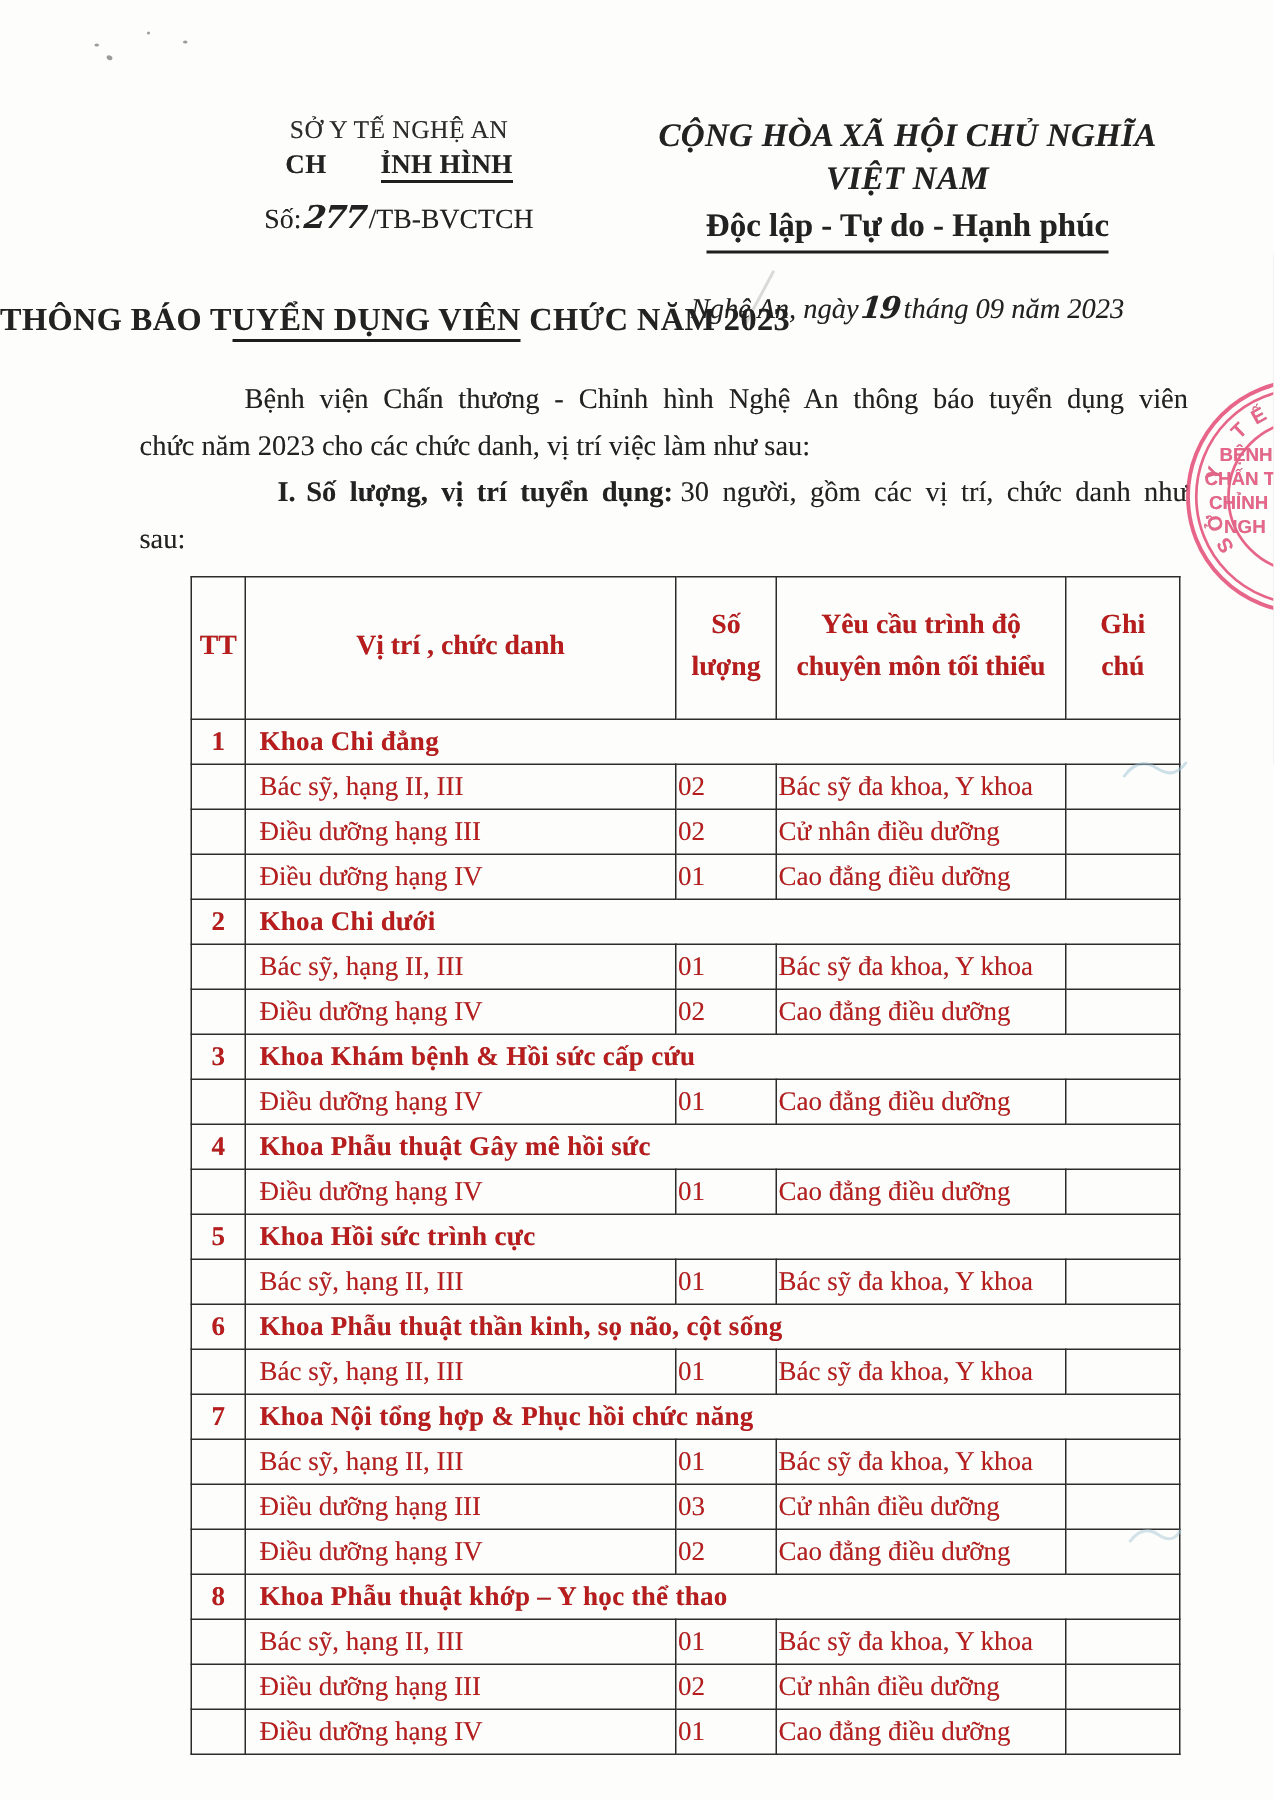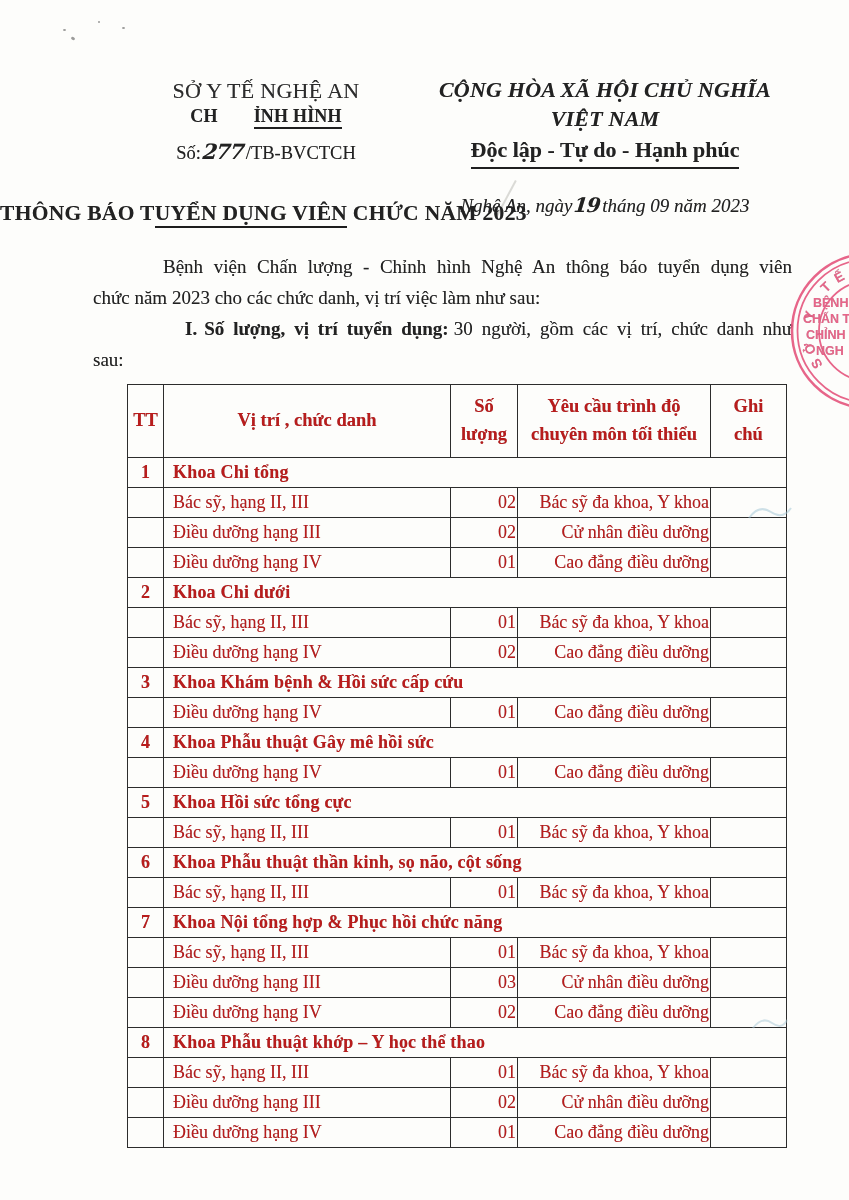--- a/index.html
+++ b/index.html
@@ -15,21 +15,21 @@
   .speck{position:absolute;background:#4a4a4a;border-radius:50%;opacity:.55;}
   .s1{left:63px;top:29px;width:3px;height:2px;}
   .s2{left:71px;top:37px;width:4px;height:3px;transform:rotate(30deg);}
   .s3{left:98px;top:21px;width:2px;height:2px;}
   .s4{left:122px;top:27px;width:3px;height:2px;}
   .scratch{position:absolute;left:505px;top:178px;width:2px;height:42px;
     background:#d6d6d2;transform:rotate(28deg);opacity:.9;}
 
   
   .hdr-left{position:absolute;left:118px;top:76px;width:296px;text-align:center;line-height:1.32;}
-  .dept{font-size:22px;letter-spacing:.3px;color:#2c2c2c;}
+  .dept{font-size:17px;letter-spacing:.3px;color:#2c2c2c;}
   .org{font-size:18px;font-weight:bold;letter-spacing:.2px;}
   .ul{border-bottom:2px solid #1f1f1f;padding-bottom:1px;margin-left:36px;}
   .doc-no{margin-top:9px;font-size:18.5px;}
   .hand{font-family:"DejaVu Serif",serif;font-style:italic;font-weight:bold;
     display:inline-block;transform:skewX(-6deg);letter-spacing:-1px;padding:0 2px;}
   .hand-no{font-size:21px;}
   .hand-day{font-size:20px;}
 
   .hdr-right{position:absolute;left:412px;top:76px;width:386px;text-align:center;line-height:1.3;}
   .nat{font-size:22px;font-weight:bold;letter-spacing:.2px;font-style:italic;}
@@ -50,26 +50,26 @@
   .ind2{text-indent:92px;}
   .numsp{margin-right:7px;}
   .after-head{margin-left:5px;}
 
   
   table.postable{position:absolute;left:127px;top:384px;width:659px;
     border-collapse:collapse;table-layout:fixed;font-size:18px;color:#b91c1c;}
   .postable th,.postable td{border:1.7px solid #2c2c2c;overflow:hidden;}
   .postable thead tr{height:63px;}
   .postable thead th{font-size:18.5px;font-weight:bold;line-height:1.5;padding:3px 2px;}
-  .postable thead th.note-h{padding:8px 13px;}
+  .postable thead th.note-h{padding:19px 13px;}
   .postable tbody tr{height:30px;}
   td.tt{text-align:center;font-weight:bold;}
   td.section{font-weight:bold;text-align:left;padding-left:9px;letter-spacing:.2px;}
   td.pos{text-align:left;padding-left:9px;}
-  td.qty,td.req{text-align:right;}
+  td.qty,td.req{text-align:left;}
 
   
   .stamp{position:absolute;left:789px;top:251px;opacity:.88;}
   .stamp text{font-family:"Liberation Sans",sans-serif;font-weight:bold;}
 
   .smudge{position:absolute;opacity:.5;}
 </style>
 </head>
 <body>
 
@@ -89,21 +89,21 @@
 
   <div class="hdr-right">
     <div class="nat">CỘNG HÒA XÃ HỘI CHỦ NGHĨA VIỆT NAM</div>
     <div><span class="motto">Độc lập - Tự do - Hạnh phúc</span></div>
     <div class="date"><span>Nghệ An, ngày</span><span class="hand hand-day">19</span><span>tháng 09 năm 2023</span></div>
   </div>
 
   <div class="title"><span>THÔNG BÁO T</span><span class="tul">UYỂN DỤNG VIÊN</span><span> CHỨC NĂM 2023</span></div>
 
   <div class="body-text">
-    <div class="pj ind1">Bệnh viện Chấn lượng - Chỉnh hình Nghệ An thông báo tuyển dụng viên</div>
+    <div class="pj ind1">Bệnh viện Chấn thương - Chỉnh hình Nghệ An thông báo tuyển dụng viên</div>
     <div>chức năm 2023 cho các chức danh, vị trí việc làm như sau:</div>
     <div class="pj ind2"><span class="b numsp">I.</span><span class="b">Số lượng, vị trí tuyển dụng:</span><span class="after-head">30 người, gồm các vị trí, chức danh như</span></div>
     <div>sau:</div>
   </div>
 
   <table class="postable">
     <colgroup>
       <col style="width:36px">
         <col style="width:287px">
         <col style="width:67px">
@@ -115,21 +115,21 @@
         <th>TT</th>
         <th>Vị trí , chức danh</th>
         <th>Số lượng</th>
         <th>Yêu cầu trình độ chuyên môn tối thiểu</th>
         <th class="note-h">Ghi chú</th>
       </tr>
     </thead>
     <tbody>
         <tr>
           <td class="tt">1</td>
-          <td class="section" colspan="4">Khoa Chi tổng</td>
+          <td class="section" colspan="4">Khoa Chi đẳng</td>
         </tr>
         <tr>
           <td class="tt"></td>
           <td class="pos">Bác sỹ, hạng II, III</td>
           <td class="qty">02</td>
           <td class="req">Bác sỹ đa khoa, Y khoa</td>
           <td class="note"></td>
         </tr>
         <tr>
           <td class="tt"></td>
@@ -180,21 +180,21 @@
         </tr>
         <tr>
           <td class="tt"></td>
           <td class="pos">Điều dưỡng hạng IV</td>
           <td class="qty">01</td>
           <td class="req">Cao đẳng điều dưỡng</td>
           <td class="note"></td>
         </tr>
         <tr>
           <td class="tt">5</td>
-          <td class="section" colspan="4">Khoa Hồi sức tổng cực</td>
+          <td class="section" colspan="4">Khoa Hồi sức trình cực</td>
         </tr>
         <tr>
           <td class="tt"></td>
           <td class="pos">Bác sỹ, hạng II, III</td>
           <td class="qty">01</td>
           <td class="req">Bác sỹ đa khoa, Y khoa</td>
           <td class="note"></td>
         </tr>
         <tr>
           <td class="tt">6</td>

